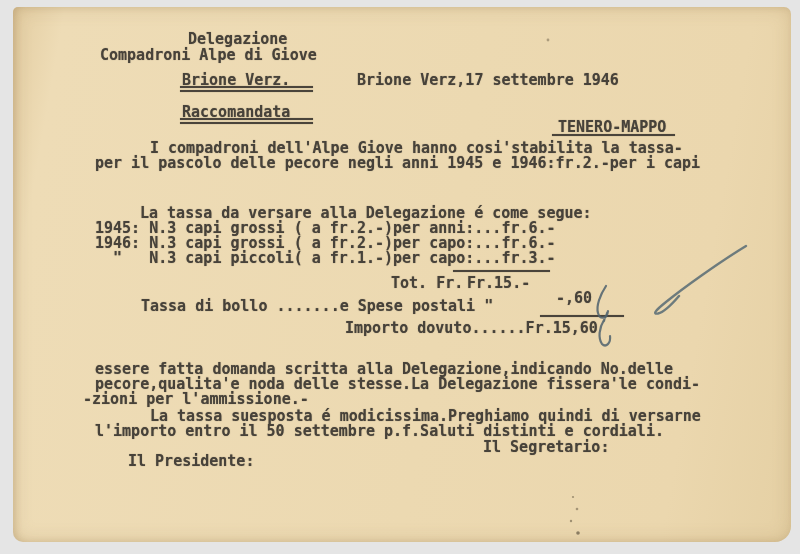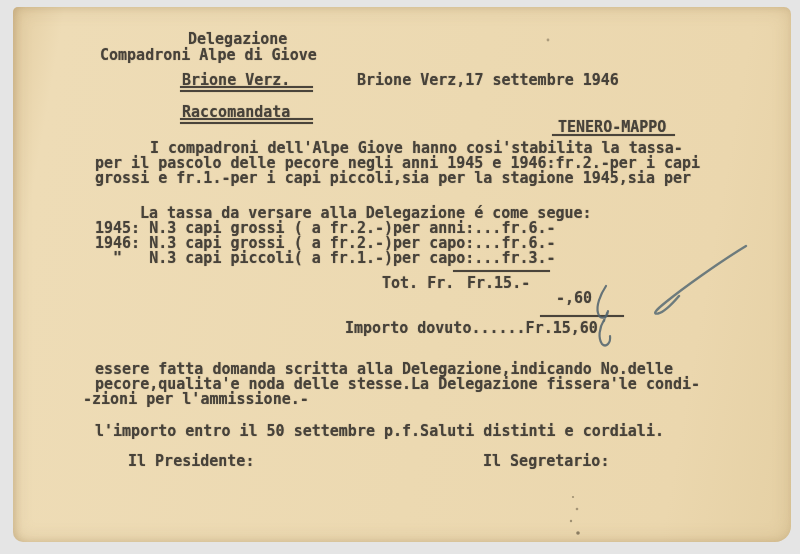--- a/index.html
+++ b/index.html
@@ -33,45 +33,46 @@
 
     <div class="line" style="left:169px;top:98px">Raccomandata</div>
     <div class="rule" style="left:167px;top:111px;width:133px"></div>
     <div class="rule thin" style="left:167px;top:115px;width:133px"></div>
 
     <div class="line" style="left:545px;top:113px">TENERO-MAPPO</div>
     <div class="rule" style="left:539px;top:127px;width:123px"></div>
 
     <div class="line" style="left:137px;top:134px">I compadroni dell'Alpe Giove hanno cosi'stabilita la tassa-</div>
     <div class="line" style="left:82px;top:149px">per il pascolo delle pecore negli anni 1945 e 1946:fr.2.-per i capi</div>
-    <div class="line" style="left:82px;top:164px">grossi e fr.1.-per i capi piccoli,sia per la stagione 1945,sia per</div>
 
     <div class="line" style="left:127px;top:199px">La tassa da versare alla Delegazione é come segue:</div>
 
     <div class="line" style="left:82px;top:214px">1945: N.3 capi grossi ( a fr.2.-)per anni:...fr.6.-</div>
     <div class="line" style="left:82px;top:229px">1946: N.3 capi grossi ( a fr.2.-)per capo:...fr.6.-</div>
     <div class="line" style="left:82px;top:244px">  "   N.3 capi piccoli( a fr.1.-)per capo:...fr.3.-</div>
 
     <div class="rule" style="left:440px;top:263px;width:97px"></div>
-    <div class="line" style="left:369px;top:269px">Tot. Fr.</div>
+    <div class="line" style="left:378px;top:269px">Tot. Fr.</div>
     <div class="line" style="left:454px;top:269px">Fr.15.-</div>
 
+    <div class="line" style="left:128px;top:292px">Tassa di bollo .......e Spese postali "</div>
     <div class="line" style="left:543px;top:284px">-,60</div>
     <div class="rule" style="left:527px;top:308px;width:84px"></div>
 
     <div class="line" style="left:332px;top:314px">Importo dovuto......Fr.15,60</div>
 
     <div class="line" style="left:82px;top:355px">essere fatta domanda scritta alla Delegazione,indicando No.delle</div>
     <div class="line" style="left:82px;top:370px">pecore,qualita'e noda delle stesse.La Delegazione fissera'le condi-</div>
     <div class="line" style="left:70px;top:385px">-zioni per l'ammissione.-</div>
 
+    <div class="line" style="left:137px;top:402px">La tassa suesposta é modicissima.Preghiamo quindi di versarne</div>
     <div class="line" style="left:82px;top:417px">l'importo entro il 50 settembre p.f.Saluti distinti e cordiali.</div>
 
     <div class="line" style="left:115px;top:447px">Il Presidente:</div>
-    <div class="line" style="left:470px;top:447px">Il Segretario:</div>
+    <div class="line" style="left:470px;top:433px">Il Segretario:</div>
   </div>
 
   <svg class="marks" width="800" height="554" viewBox="0 0 800 554">
 
     <path d="M746,246 C718,263 682,289 666,302 C656,310 652,314.5 658,313.5 C665,312 673,303 679,296" fill="none" stroke="#5f7178" stroke-width="2.4" stroke-linecap="round" opacity="0.9"></path>
 
     <path d="M606,286 C600,295 596,306 598,313 C600,320 607,319 608,311" fill="none" stroke="#4f626d" stroke-width="2.2" stroke-linecap="round" opacity="0.85"></path>
 
     <path d="M604,320 C599,328 598,338 602,344 C606,348 611,343 610,336" fill="none" stroke="#4f626d" stroke-width="2.2" stroke-linecap="round" opacity="0.85"></path>
 

